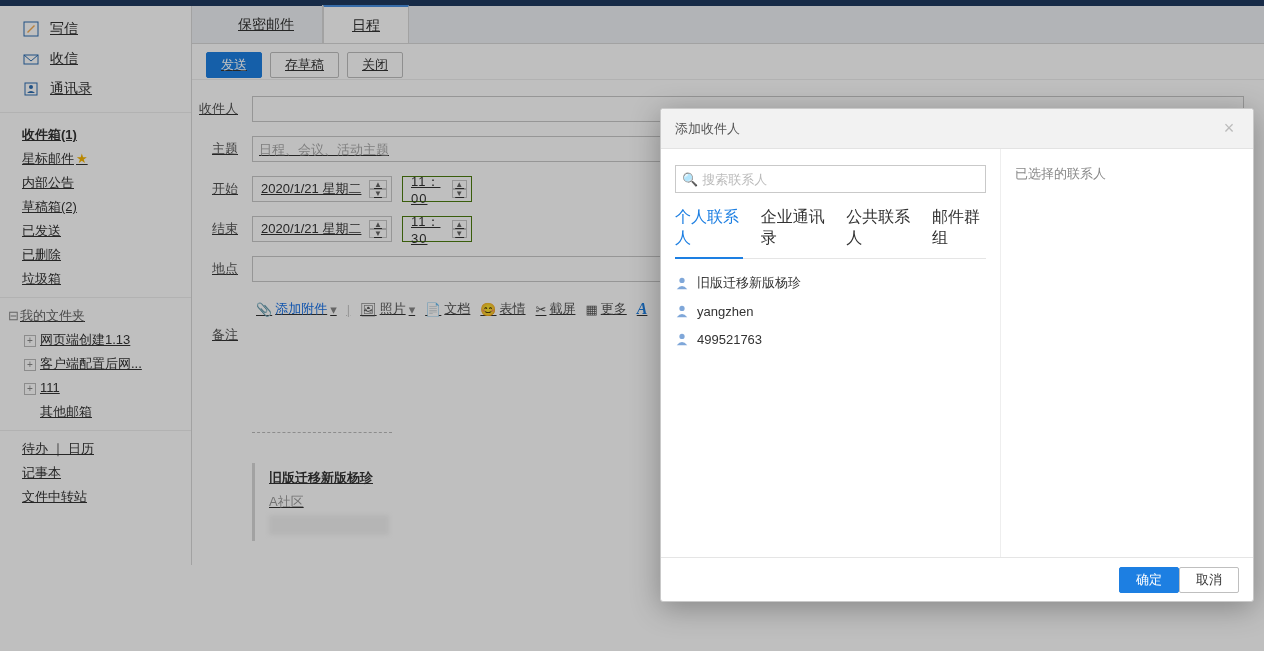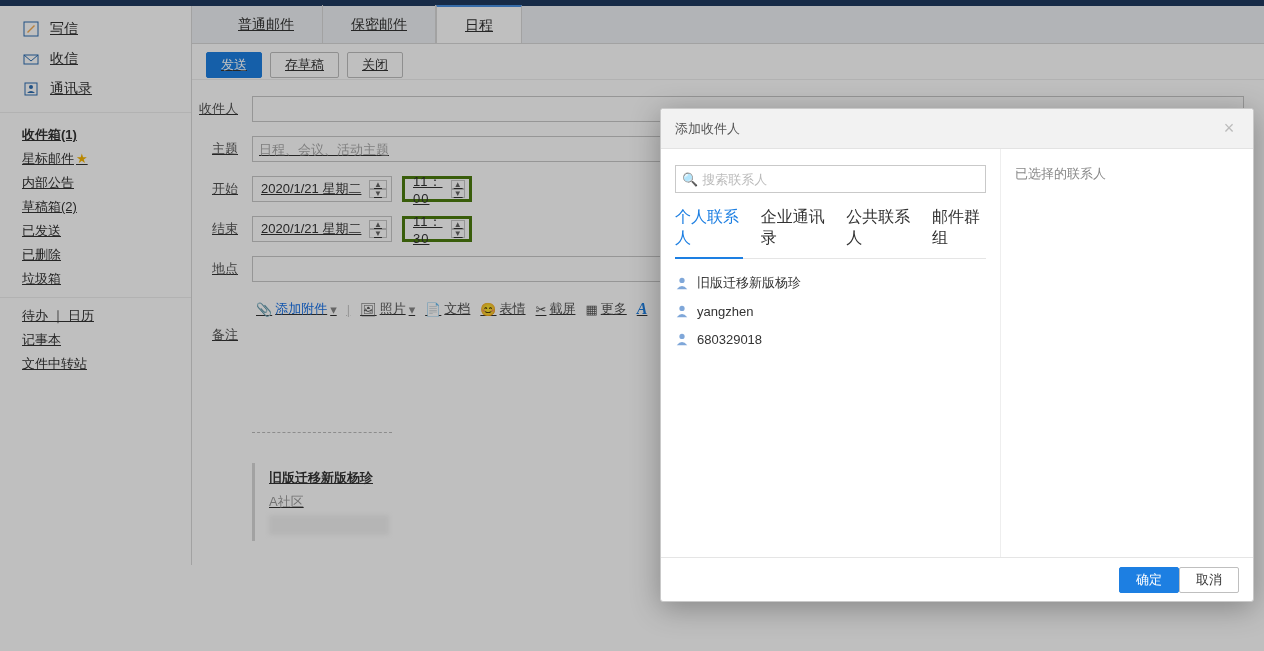--- a/index.html
+++ b/index.html
@@ -46,21 +46,21 @@
 
 .form { padding:16px 0 0 0;}
 .frow { display:flex; align-items:center; margin-bottom:14px; padding-right:20px; }
 .flabel { width:60px; text-align:right; padding-right:14px; color:#555; flex-shrink:0;}
 .finput { height:26px; border:1px solid #c9c9c9; padding:0 6px; font-size:13px; color:#333; }
 .finput.wide { flex:1; }
 .finput::placeholder { color:#aaa; }
 .date-box { width:140px; height:26px; border:1px solid #c9c9c9; display:flex; align-items:center; padding:0 4px 0 8px; margin-right:10px; }
 .date-box .spin { width:18px; display:flex; flex-direction:column; margin-left:auto;}
 .date-box .spin span { height:9px; font-size:8px; text-align:center; line-height:8px; color:#666; border:1px solid #c9c9c9; cursor:pointer;}
-.time-box { width:70px; height:26px; border:3px solid #4d7c0f; display:flex; align-items:center; padding:0 4px 0 8px; letter-spacing:1px;}
+.time-box { width:70px; height:26px; border:1px solid #4d7c0f; display:flex; align-items:center; padding:0 4px 0 8px; letter-spacing:1px;}
 .time-box .spin { width:18px; display:flex; flex-direction:column; margin-left:auto;}
 .time-box .spin span { height:9px; font-size:8px; text-align:center; line-height:8px; color:#666; border:1px solid #c9c9c9; cursor:pointer;}
 
 
 .ed-toolbar { display:flex; align-items:center; gap:10px; padding:4px 0 4px 64px; color:#4a6; font-size:13px; flex-wrap:wrap;}
 .ed-item { display:flex; align-items:center; gap:3px; color:#1a73e8; cursor:pointer; }
 .ed-item.mut { color:#555; }
 .sep { color:#ccc; }
 
 
@@ -137,30 +137,36 @@
     <div class="sb-hr"></div>
     <div class="sb-nav">
       <div class="sb-item bold"><span>收件箱(1)</span></div>
       <div class="sb-item"><span>星标邮件</span><span class="star">★</span></div>
       <div class="sb-item"><span>内部公告</span></div>
       <div class="sb-item"><span>草稿箱(2)</span></div>
       <div class="sb-item"><span>已发送</span></div>
       <div class="sb-item"><span>已删除</span></div>
       <div class="sb-item"><span>垃圾箱</span></div>
     </div>
+    <div class="sb-folders">
+      <div class="sb-folder-hd"><span class="tree-ic">⊟</span><span>我的文件夹</span></div>
+      <div class="sb-sub"><span class="plus">+</span><span>网页端创建1.13</span></div>
+      <div class="sb-sub"><span class="plus">+</span><span>客户端配置后网...</span></div>
+      <div class="sb-sub"><span class="plus">+</span><span>111</span></div>
+      <div class="sb-sub" style="padding-left:40px;"><span>其他邮箱</span></div>
+    </div>
     <div class="sb-other">
       <div class="sb-link"><span>待办 ｜ 日历</span></div>
       <div class="sb-link"><span>记事本</span></div>
       <div class="sb-link"><span>文件中转站</span></div>
     </div>
   </div>
 
   <div class="main">
     <div class="tabs">
-      <div class="tab"><span>普通邮件</span></div>
       <div class="tab"><span>保密邮件</span></div>
       <div class="tab active"><span>日程</span></div>
     </div>
     <div class="toolbar">
       <button class="btn btn-primary">发送</button>
       <button class="btn">存草稿</button>
       <button class="btn">关闭</button>
     </div>
 
     <div class="form">
@@ -288,21 +294,21 @@
             <circle cx="8" cy="5" r="3" fill="#7fa7d9"></circle>
             <path d="M2 15 Q8 8 14 15" fill="#7fa7d9"></path>
           </svg>
         <span>yangzhen</span>
       </div>
       <div class="contact">
         <svg class="pic" viewBox="0 0 16 16">
             <circle cx="8" cy="5" r="3" fill="#7fa7d9"></circle>
             <path d="M2 15 Q8 8 14 15" fill="#7fa7d9"></path>
           </svg>
-        <span>680329018</span>
+        <span>499521763</span>
       </div>
     </div>
     <div class="dlg-right">
       <div>已选择的联系人</div>
     </div>
   </div>
   <div class="dlg-ft">
     <button class="btn btn-primary">确定</button>
     <button class="btn">取消</button>
   </div>

